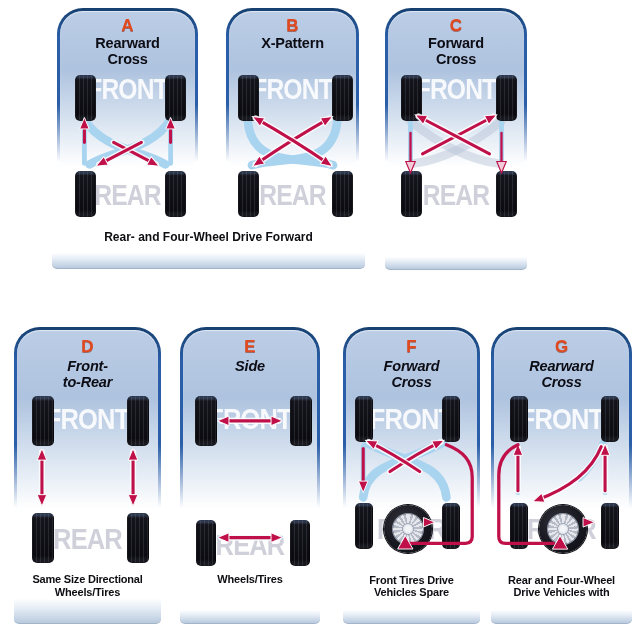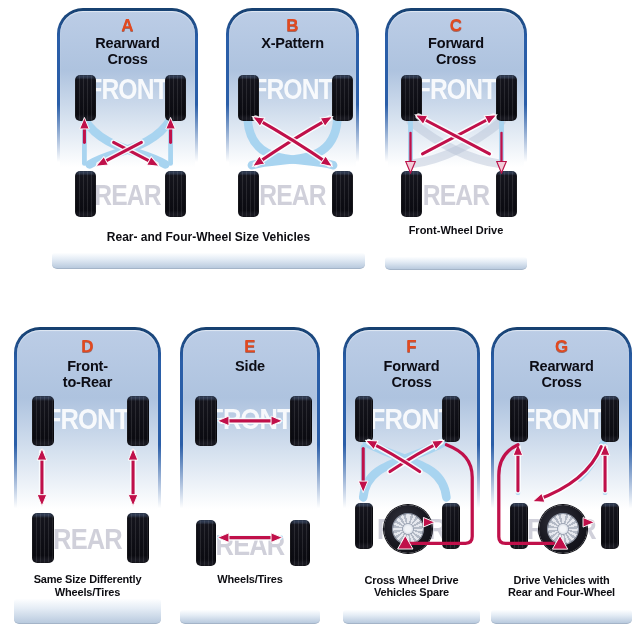--- a/index.html
+++ b/index.html
@@ -11,21 +11,21 @@
   .panel.r1{height:214px;}
   .panel.r2{height:245px;background:linear-gradient(180deg,#16406f 0%,#2a5ea8 14%,#2a5ea8 48%,rgba(42,94,168,0) 74%);}
   .panel-inner{position:relative;width:100%;height:100%;border-radius:23px 23px 0 0;
          background:linear-gradient(180deg,#bccde6 0%,#aec3df 28%,#d8e3f0 52%,#ffffff 74%);
          box-shadow:inset 0 1px 1px rgba(255,255,255,.55);}
   .letter{position:absolute;top:5px;left:0;right:0;text-align:center;font-size:17px;font-weight:bold;
           color:#e2491f;text-shadow:0 1px 0 rgba(130,30,5,.55);z-index:4;}
   .r2 .letter{top:7px;}
   .title{position:absolute;top:25px;left:0;right:0;text-align:center;font-weight:bold;font-size:14.5px;
          line-height:15.5px;color:#0c0c14;letter-spacing:-.2px;z-index:4;}
-  .r2 .title{top:29px;}
+  .r2 .title{top:29px;font-style:italic;}
   .ghost{position:absolute;left:0;right:0;text-align:center;font-weight:bold;font-size:29px;
          letter-spacing:-1px;transform:scaleX(.85);z-index:0;white-space:nowrap;}
   .ghost-front{color:rgba(255,255,255,.88);}
   .ghost-rear{color:rgba(203,203,214,.9);}
   .r1 .ghost-front{top:62px;}
   .r1 .ghost-rear{top:168px;}
   .r2 .ghost{font-size:30px;}
   .r2 .ghost-front{top:72px;}
   .tire{position:absolute;width:21px;height:46px;border-radius:5px;z-index:2;
         background:repeating-linear-gradient(90deg,rgba(255,255,255,.10) 0 1px,rgba(255,255,255,0) 1px 4px),
@@ -148,21 +148,21 @@
             </linearGradient>
           </defs>
           <path class="case" d="M28,157 Q66,131 105,109"></path>
           <path class="arr" stroke="url(#gB1)" d="M28,157 Q66,131 105,109" marker-start="url(#mh)" marker-end="url(#mh)"></path>
           <path class="case" d="M105,157 Q67,131 28,109"></path>
           <path class="arr" stroke="url(#gB2)" d="M105,157 Q67,131 28,109" marker-start="url(#mh)" marker-end="url(#mh)"></path>
         </svg>
       </div>
     </div>
 
-    <div class="caption cap-ab">Rear- and Four-Wheel Size Vehicles</div>
+    <div class="caption cap-ab">Rear- and Four-Wheel Drive Forward</div>
     <div class="bar" style="height:15px;"></div>
   </div>
 
   <div class="group" style="left:385px;top:8px;width:142px;height:262px;">
     <div class="panel r1" style="left:0;width:142px;">
       <div class="panel-inner">
         <div class="letter">C</div>
         <div class="title">
           <div>Forward</div>
           <div>Cross</div>
@@ -193,21 +193,20 @@
           <path class="case" d="M36,146 L110,107"></path>
           <path class="arr" stroke="url(#gC1)" d="M36,146 L110,107" marker-end="url(#mh)"></path>
           <path class="case" d="M106,146 L32,107"></path>
           <path class="arr" stroke="url(#gC2)" d="M106,146 L32,107" marker-end="url(#mh)"></path>
           <path class="arr" style="stroke-width:2.4" d="M23.5,124 L23.5,162" marker-end="url(#mhh)"></path>
           <path class="arr" style="stroke-width:2.4" d="M118.5,124 L118.5,162" marker-end="url(#mhh)"></path>
         </svg>
       </div>
     </div>
     <div class="caption cap-c">
-      <div>Front-Wheel Drive</div>
     </div>
     <div class="bar" style="height:12px;"></div>
   </div>
 
   <div class="group" style="left:14px;top:327px;width:147px;height:297px;">
     <div class="panel r2" style="left:0;width:147px;">
       <div class="panel-inner">
         <div class="letter">D</div>
         <div class="title">
           <div>Front-</div>
@@ -225,21 +224,21 @@
         <div class="tire t2" style="left:110px;top:183px;"></div>
         <svg class="lay arrows" viewBox="0 0 147 245">
           <path class="case" d="M26,124 L26,176"></path>
           <path class="arr" d="M26,124 L26,176" marker-start="url(#mh)" marker-end="url(#mh)"></path>
           <path class="case" d="M121,124 L121,176"></path>
           <path class="arr" d="M121,124 L121,176" marker-start="url(#mh)" marker-end="url(#mh)"></path>
         </svg>
       </div>
     </div>
     <div class="caption cap-r2">
-      <div>Same Size Differently</div>
+      <div>Same Size Directional</div>
       <div>Wheels/Tires</div>
     </div>
     <div class="bar" style="height:24px;"></div>
   </div>
 
   <div class="group" style="left:180px;top:327px;width:140px;height:297px;">
     <div class="panel r2" style="left:0;width:140px;">
       <div class="panel-inner">
         <div class="letter">E</div>
         <div class="title">
@@ -305,21 +304,21 @@
           <path class="case" d="M77,144 Q47,124 24,113"></path>
           <path class="arr" stroke="url(#gF2)" d="M77,144 Q47,124 24,113" marker-end="url(#mh)"></path>
           <path class="arr" d="M18,120 L18,162" marker-end="url(#mh)"></path>
           <path class="arr" d="M82,197 L89,197" marker-end="url(#mh)"></path>
           <path class="arr" style="stroke-width:3.4" d="M105,116 C123,123 132,133 132,150 L132,212 Q132,219 125,219 L66,219"></path>
           <polygon fill="#c0104a" stroke="#ffffff" stroke-width="1" points="62,211 54,225 70,225"></polygon>
         </svg>
       </div>
     </div>
     <div class="caption cap-fg">
-      <div>Cross Wheel Drive</div>
+      <div>Front Tires Drive</div>
       <div>Vehicles Spare</div>
     </div>
     <div class="bar" style="height:13px;"></div>
   </div>
 
   <div class="group" style="left:491px;top:327px;width:141px;height:297px;">
     <div class="panel r2" style="left:0;width:141px;">
       <div class="panel-inner">
         <div class="letter">G</div>
         <div class="title">
@@ -345,19 +344,19 @@
           <path class="arr" d="M116,164 L116,119" marker-end="url(#mh)"></path>
           <path class="case" d="M112,118 C100,148 72,164 44,174"></path>
           <path class="arr" d="M112,118 C100,148 72,164 44,174" marker-end="url(#mh)"></path>
           <path class="arr" d="M95,197 L101,197" marker-end="url(#mh)"></path>
           <path class="arr" style="stroke-width:3.4" d="M25,116 C12,122 5,132 5,148 L5,212 Q5,219 12,219 L62,219"></path>
           <polygon fill="#c0104a" stroke="#ffffff" stroke-width="1" points="69,211 61,225 77,225"></polygon>
         </svg>
       </div>
     </div>
     <div class="caption cap-fg">
+      <div>Rear and Four-Wheel</div>
       <div>Drive Vehicles with</div>
-      <div>Rear and Four-Wheel</div>
     </div>
     <div class="bar" style="height:13px;"></div>
   </div>
 
 </div>
 
 </body></html>

